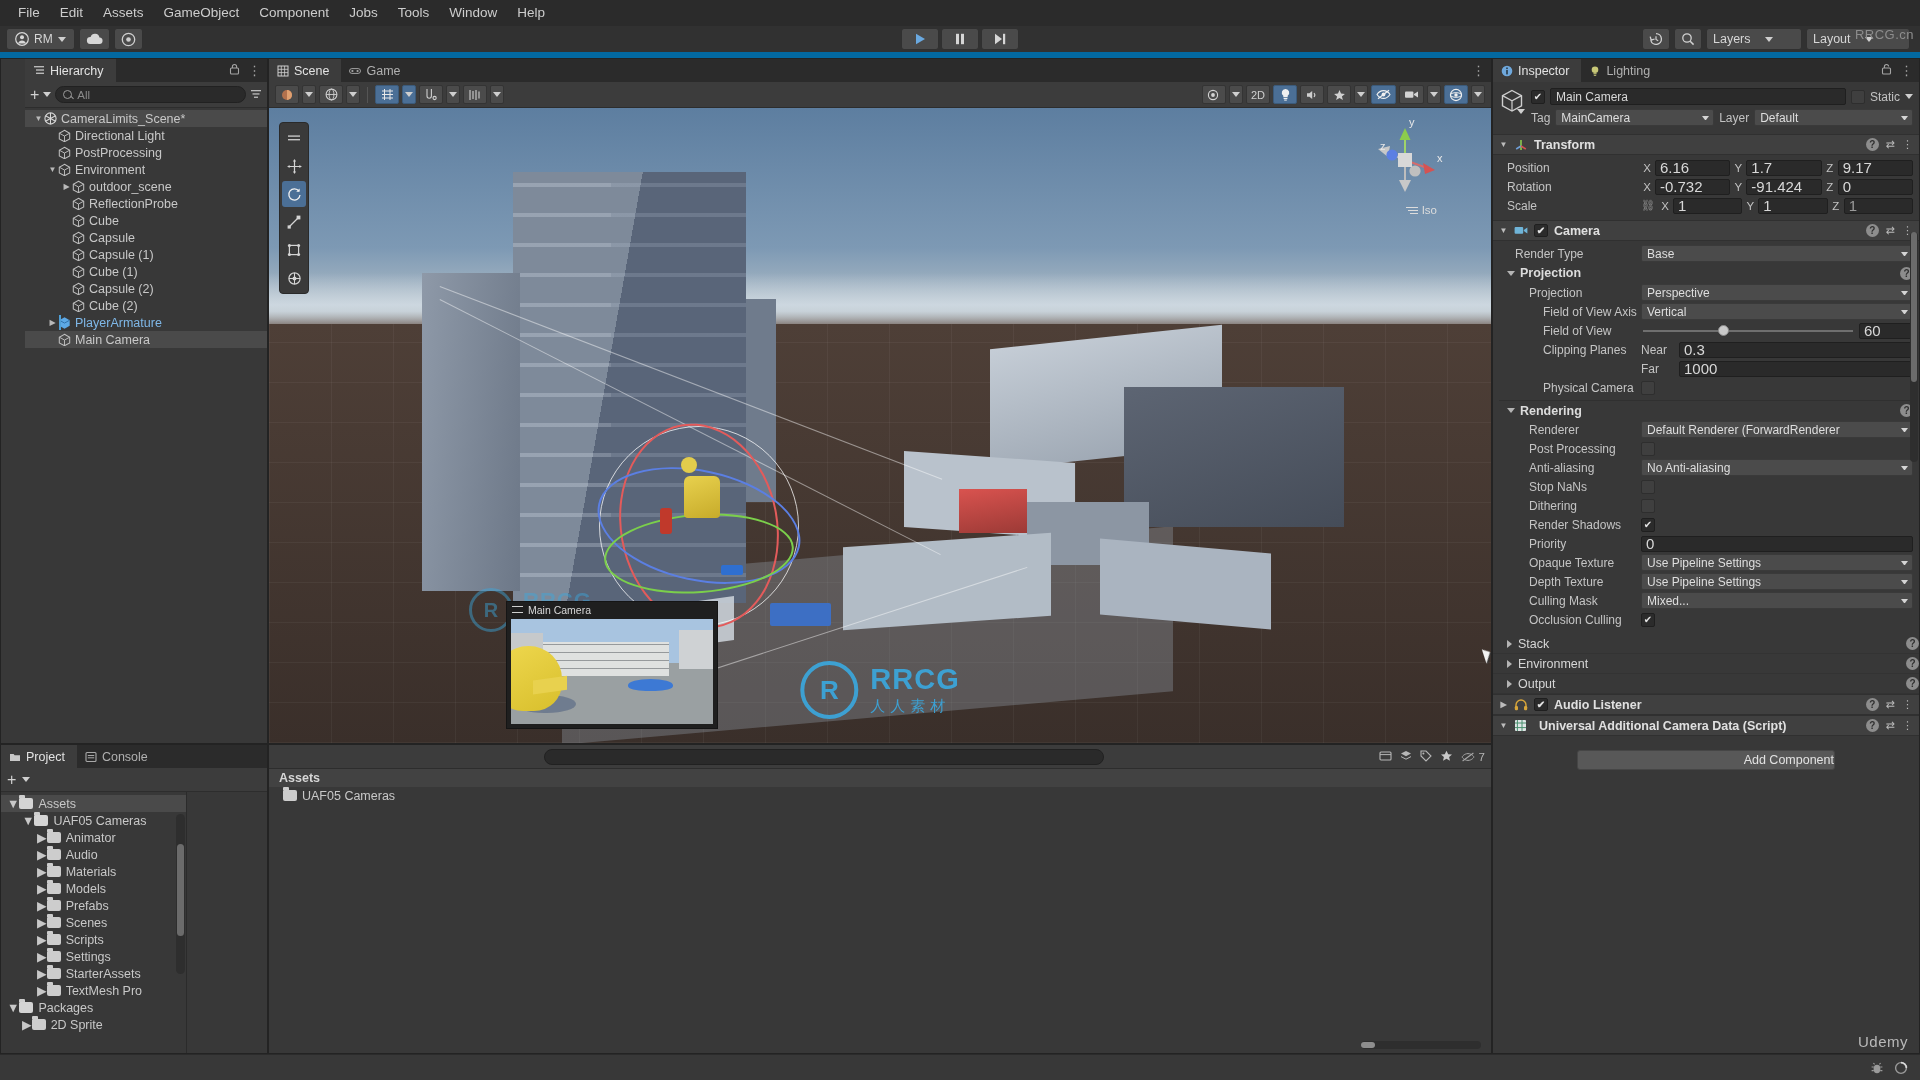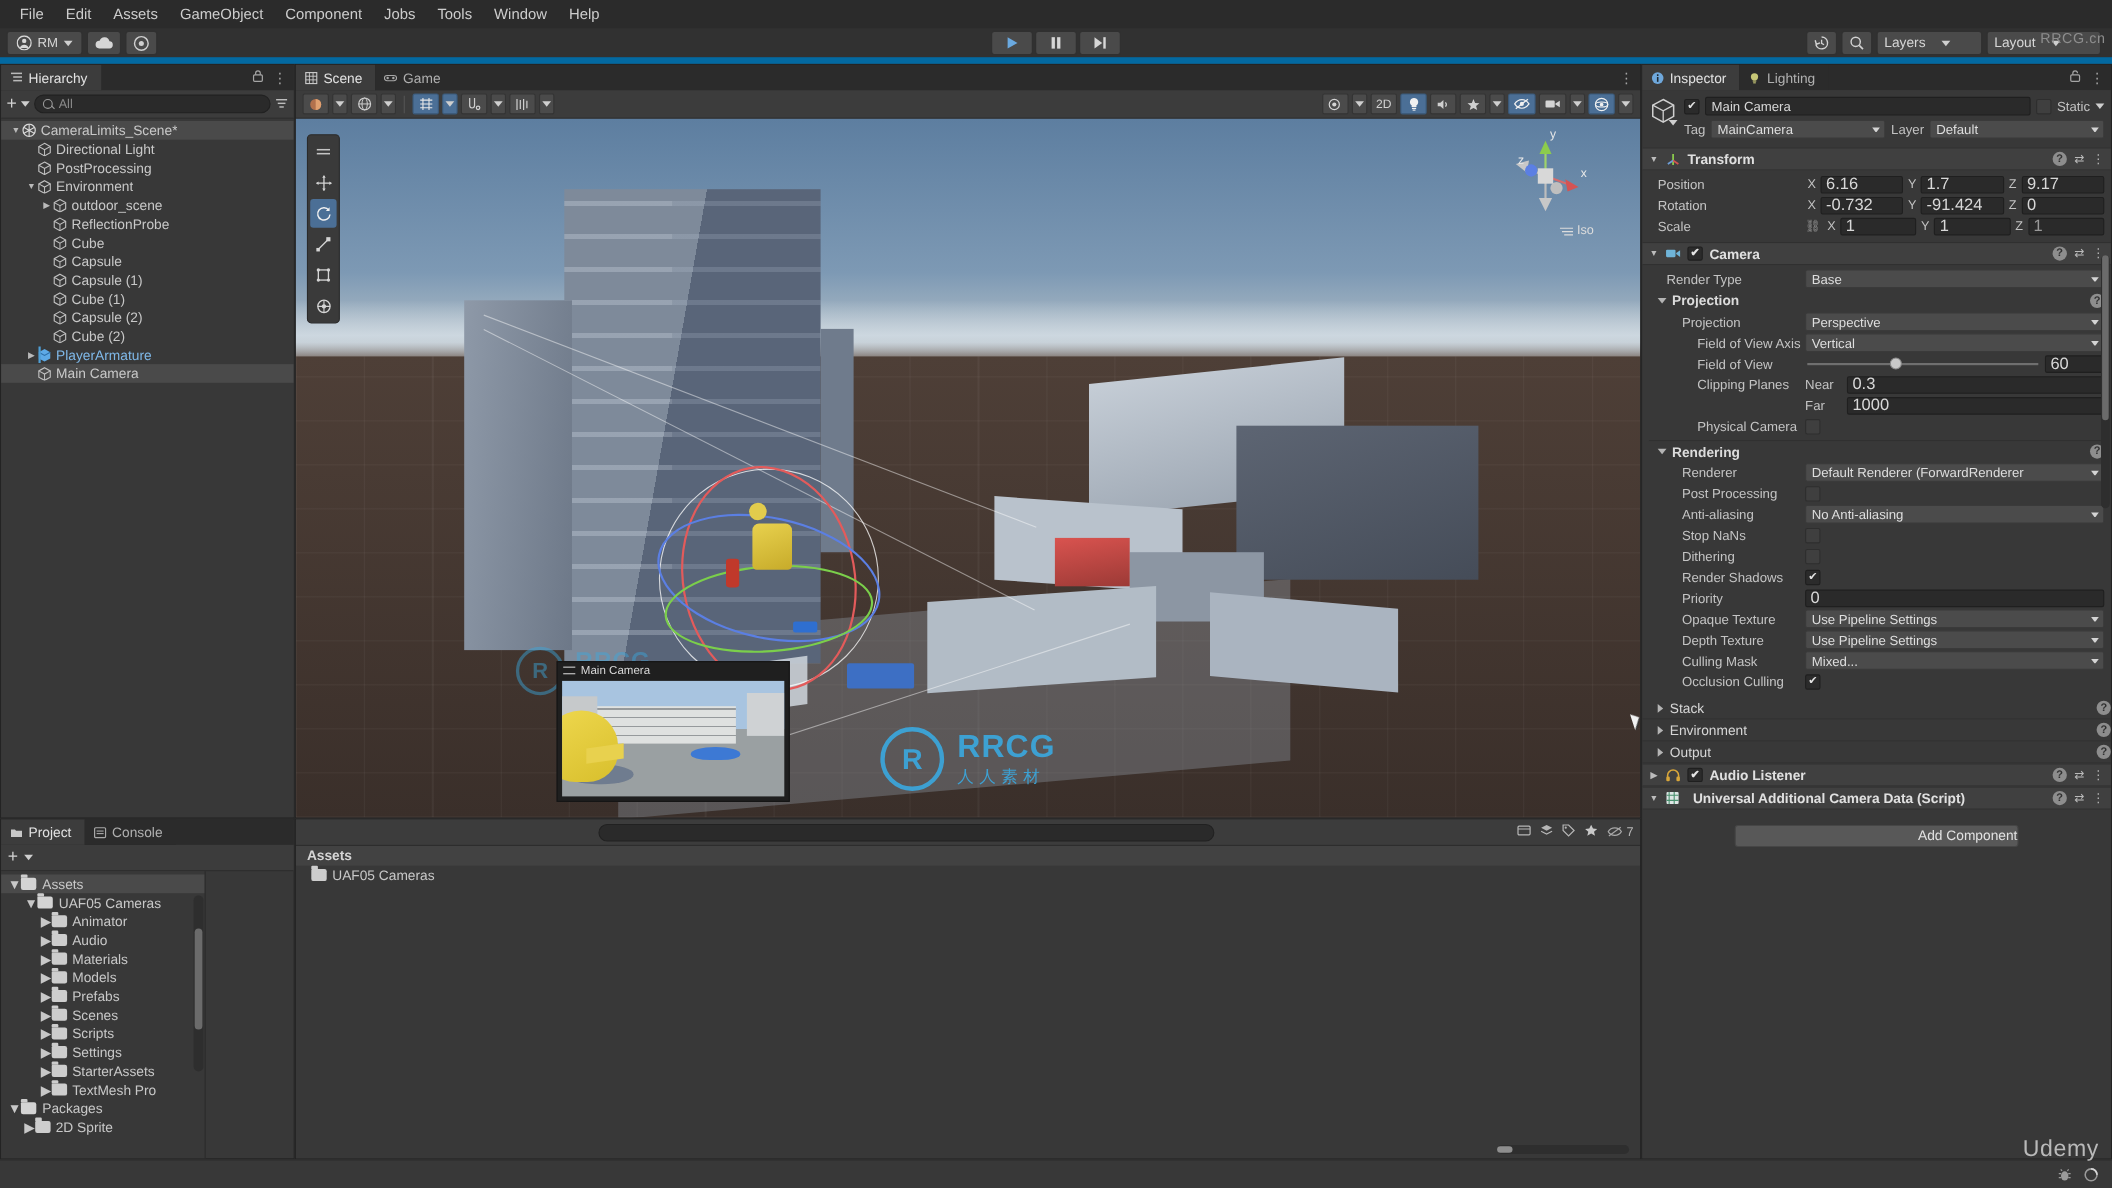--- a/index.html
+++ b/index.html
@@ -112,21 +112,21 @@
           background:linear-gradient(160deg,#e8d14e,#c7ab2a); border-radius:6px 6px 4px 4px; }
   .char-h { position:absolute; left:33.7%; top:55%; width:16px;height:16px;border-radius:50%;background:#e2cc4c;}
   .char-r { position:absolute; left:32%; top:63%; width:12px;height:26px;background:#c0392b; border-radius:3px;}
   .char-b { position:absolute; left:37%; top:72%; width:22px;height:10px;background:#2f6fd0; border-radius:2px;}
 
   .frustum-line { position:absolute; background:rgba(255,255,255,.45); height:1px; transform-origin:0 0;}
 
   
   .navgizmo { position:absolute; right:44px; top:10px; width:84px; height:84px; }
   .axis-lbl { position:absolute; font-size:11px; color:#e8e8e8; }
-  .iso-lbl { position:absolute; right:42px; top:96px; font-size:11.5px; color:#dcdcdc; display:flex; gap:4px; align-items:center;}
+  .iso-lbl { position:absolute; right:54px; top:96px; font-size:11.5px; color:#dcdcdc; display:flex; gap:4px; align-items:center;}
 
   
   .vtools { position:absolute; left:10px; top:14px; width:30px; background:#3a3a3a; border:1px solid #2a2a2a; border-radius:4px;
             display:flex; flex-direction:column; padding:2px; gap:2px;}
   .vt { height:26px; display:flex; align-items:center; justify-content:center; border-radius:3px; color:#d4d4d4; font-size:13px;}
   .vt.on { background:#4b6f96; }
 
   
   .campreview { position:absolute; left:237px; bottom:14px; width:212px; height:128px; background:#1f1f1f; border:1px solid #151515; }
   .campreview .cp-title { height:15px; display:flex; align-items:center; gap:5px; padding:0 5px; font-size:10.5px; color:#d8d8d8;}
@@ -225,21 +225,21 @@
   .tri-r { width:0;height:0;border-top:4px solid transparent;border-bottom:4px solid transparent;border-left:5px solid #b4b4b4;}
   .tri-d { width:0;height:0;border-left:4px solid transparent;border-right:4px solid transparent;border-top:5px solid #b4b4b4;}
   .addcomp { margin:14px auto 0 auto; width:258px; height:20px; background:#585858; border:1px solid #464646; border-radius:3px;
              display:flex; align-items:center; justify-content:flex-end; font-size:12.5px; color:#e2e2e2;}
   .insp-sb { position:absolute; right:1px; top:150px; width:8px; height:230px; background:#2e2e2e; border-radius:4px;}
   .insp-sb i { position:absolute; left:1px; top:0; width:6px; height:150px; background:#6b6b6b; border-radius:3px; display:block;}
 
   
   .statusbar { height:26px; flex:0 0 26px; background:#383838; border-top:1px solid #2b2b2b; display:flex; align-items:center;
                justify-content:flex-end; gap:10px; padding-right:12px; color:#9a9a9a; font-size:12px; position:relative;}
-  .udemy { position:absolute; right:12px; top:-22px; color:#b9b9b9; font-size:21px; letter-spacing:.5px;}
+  .udemy { position:absolute; right:12px; top:-22px; color:#b9b9b9; font-size:15px; letter-spacing:.5px;}
   .sb-ic { width:14px;height:14px; }
 </style>
 </head>
 <body>
 
 <div class="app">
 
   <div class="menubar">
     <div class="mi">File</div>
     <div class="mi">Edit</div>
@@ -317,21 +317,21 @@
       <span>Layout</span>
       <span class="caret"></span>
     </div>
     <div class="wm-top">RRCG.cn</div>
   </div>
 
   <div class="bodyrow">
 
     <div class="col-left">
 
-      <div class="panel" style="flex:1; min-height:0;">
+      <div class="panel" style="flex:1; min-height:0;padding-left:24px;">
         <div class="tabbar">
           <div class="tab active">
             <svg class="ti" viewBox="0 0 12 12">
               <rect x="1" y="1" width="10" height="1.4" fill="#b9b9b9"></rect>
               <rect x="3" y="4.3" width="8" height="1.4" fill="#b9b9b9"></rect>
               <rect x="3" y="7.6" width="8" height="1.4" fill="#b9b9b9"></rect>
             </svg>
             <span>Hierarchy</span>
           </div>
           <div class="tb-right">

